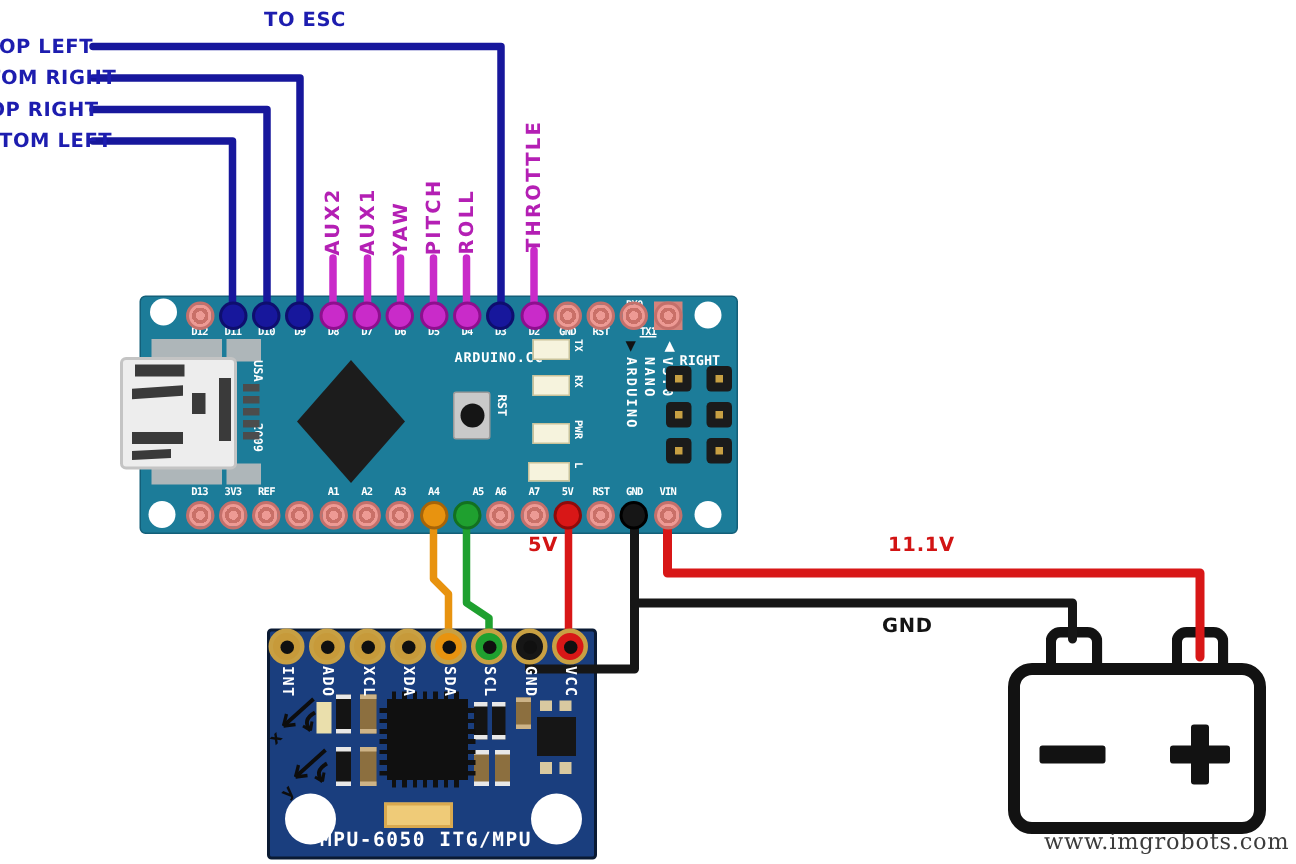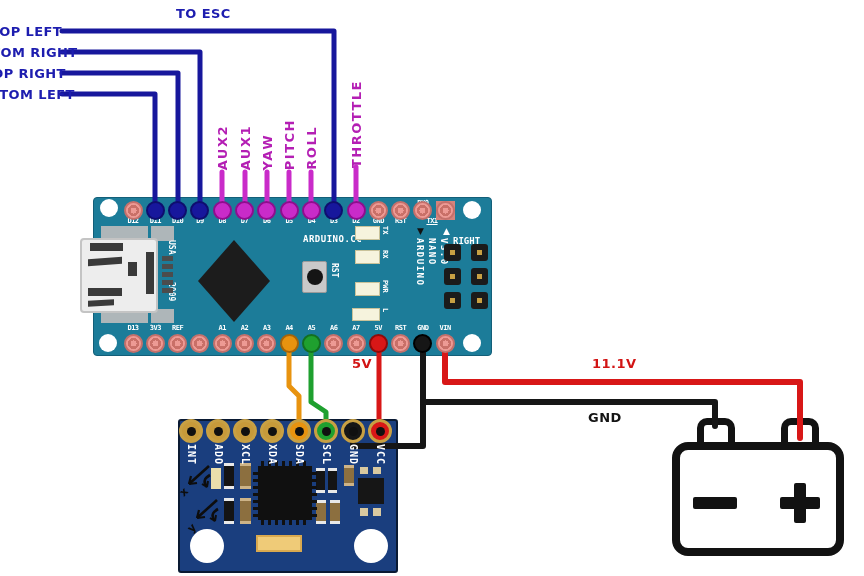--- a/index.html
+++ b/index.html
@@ -163,20 +163,21 @@
         <path d="M30,4 L10,22"></path>
           <path d="M10,22 l2,-8 M10,22 l8,-1" stroke-width="2.2"></path>
         <path d="M31,13 q-9,5 -3,12"></path>
           <path d="M28,25 l-5,-3 M28,25 l1,-6" stroke-width="2"></path>
       </g>
     </g>
     <text x="1" y="34" font-size="11" font-weight="bold" fill="#0d0d0d" transform="rotate(-45 4 30)">x</text>
     <text x="9" y="70" font-size="11" font-weight="bold" fill="#0d0d0d" transform="rotate(-45 12 66)">y</text>
   </svg>
 
+  <div class="silk" style="left:178px;top:553px;width:212px;text-align:center;font-size:13px;letter-spacing:1px;">MPU-6050 ITG/MPU</div>
 
   <div class="bat-term" style="left:697px;top:418px;width:38px;height:28px;"></div>
   <div class="bat-term" style="left:781px;top:418px;width:38px;height:28px;"></div>
   <div class="bat-body" style="left:672px;top:442px;width:172px;height:114px;"></div>
   <div class="bat-bar" style="left:693px;top:497px;width:44px;height:12px;"></div>
   <div class="bat-bar" style="left:780px;top:497px;width:40px;height:12px;"></div>
   <div class="bat-bar" style="left:794px;top:483px;width:12px;height:40px;"></div>
 
   <svg class="abs z-wires" width="864" height="576" viewBox="0 0 864 576" style="left:0;top:0" fill="none" stroke-linecap="round" stroke-linejoin="round">
 
@@ -201,20 +202,21 @@
     <polyline points="423,402 715,402 715,426" stroke="#161616" stroke-width="6"></polyline>
     <polyline points="445,350 445,382 800,382 800,438" stroke="#d81717" stroke-width="6"></polyline>
   </svg>
 
   <div class="red-label" style="left:352px;top:356px">5V</div>
   <div class="red-label" style="left:592px;top:356px">11.1V</div>
   <div class="black-label" style="left:588px;top:410px">GND</div>
 
   <div id="pin-layer"></div>
 
+  <div class="watermark" style="left:696px;top:552px">www.imgrobots.com</div>
 <div class="apin" style="left:123.5px;top:200.5px;width:19px;height:19px;border:2px solid #c4706b;background:radial-gradient(circle,#ed9a94 0 3px,#c97068 3px 5.5px,#ed9a94 5.5px);"></div>
     <div class="apin-label" style="left:122.0px;top:217px;width:22px;">D12</div>
     <div class="apin" style="left:145.8px;top:200.5px;width:19px;height:19px;border:2px solid #0e0e6e;background:#17179c;"></div>
     <div class="apin-label" style="left:144.3px;top:217px;width:22px;">D11</div>
     <div class="apin" style="left:168.1px;top:200.5px;width:19px;height:19px;border:2px solid #0e0e6e;background:#17179c;"></div>
     <div class="apin-label" style="left:166.6px;top:217px;width:22px;">D10</div>
     <div class="apin" style="left:190.4px;top:200.5px;width:19px;height:19px;border:2px solid #0e0e6e;background:#17179c;"></div>
     <div class="apin-label" style="left:188.9px;top:217px;width:22px;">D9</div>
     <div class="apin" style="left:212.7px;top:200.5px;width:19px;height:19px;border:2px solid #8e0e8e;background:#c92bc9;"></div>
     <div class="apin-label" style="left:211.2px;top:217px;width:22px;">D8</div>
@@ -249,21 +251,21 @@
     <div class="apin-label" style="left:188.9px;top:304px;width:22px;margin-top:36px;">A0</div>
     <div class="apin" style="left:212.7px;top:333.5px;width:19px;height:19px;border:2px solid #c4706b;background:radial-gradient(circle,#ed9a94 0 3px,#c97068 3px 5.5px,#ed9a94 5.5px);"></div>
     <div class="apin-label" style="left:211.2px;top:324px;width:22px;">A1</div>
     <div class="apin" style="left:235.0px;top:333.5px;width:19px;height:19px;border:2px solid #c4706b;background:radial-gradient(circle,#ed9a94 0 3px,#c97068 3px 5.5px,#ed9a94 5.5px);"></div>
     <div class="apin-label" style="left:233.5px;top:324px;width:22px;">A2</div>
     <div class="apin" style="left:257.3px;top:333.5px;width:19px;height:19px;border:2px solid #c4706b;background:radial-gradient(circle,#ed9a94 0 3px,#c97068 3px 5.5px,#ed9a94 5.5px);"></div>
     <div class="apin-label" style="left:255.8px;top:324px;width:22px;">A3</div>
     <div class="apin" style="left:279.6px;top:333.5px;width:19px;height:19px;border:2px solid #a66408;background:#e8930f;"></div>
     <div class="apin-label" style="left:278.1px;top:324px;width:22px;">A4</div>
     <div class="apin" style="left:301.9px;top:333.5px;width:19px;height:19px;border:2px solid #137020;background:#1fa02f;"></div>
-    <div class="apin-label" style="left:300.4px;top:324px;width:22px;">A5</div>
+    <div class="apin-label" style="left:300.4px;top:324px;width:22px;text-align:right;">A5</div>
     <div class="apin" style="left:324.2px;top:333.5px;width:19px;height:19px;border:2px solid #c4706b;background:radial-gradient(circle,#ed9a94 0 3px,#c97068 3px 5.5px,#ed9a94 5.5px);"></div>
     <div class="apin-label" style="left:322.7px;top:324px;width:22px;">A6</div>
     <div class="apin" style="left:346.5px;top:333.5px;width:19px;height:19px;border:2px solid #c4706b;background:radial-gradient(circle,#ed9a94 0 3px,#c97068 3px 5.5px,#ed9a94 5.5px);"></div>
     <div class="apin-label" style="left:345.0px;top:324px;width:22px;">A7</div>
     <div class="apin" style="left:368.8px;top:333.5px;width:19px;height:19px;border:2px solid #8f0a0a;background:#d81717;"></div>
     <div class="apin-label" style="left:367.3px;top:324px;width:22px;">5V</div>
     <div class="apin" style="left:391.1px;top:333.5px;width:19px;height:19px;border:2px solid #c4706b;background:radial-gradient(circle,#ed9a94 0 3px,#c97068 3px 5.5px,#ed9a94 5.5px);"></div>
     <div class="apin-label" style="left:389.6px;top:324px;width:22px;">RST</div>
     <div class="apin" style="left:413.4px;top:333.5px;width:19px;height:19px;border:2px solid #000000;background:#161616;"></div>
     <div class="apin-label" style="left:411.9px;top:324px;width:22px;">GND</div>

